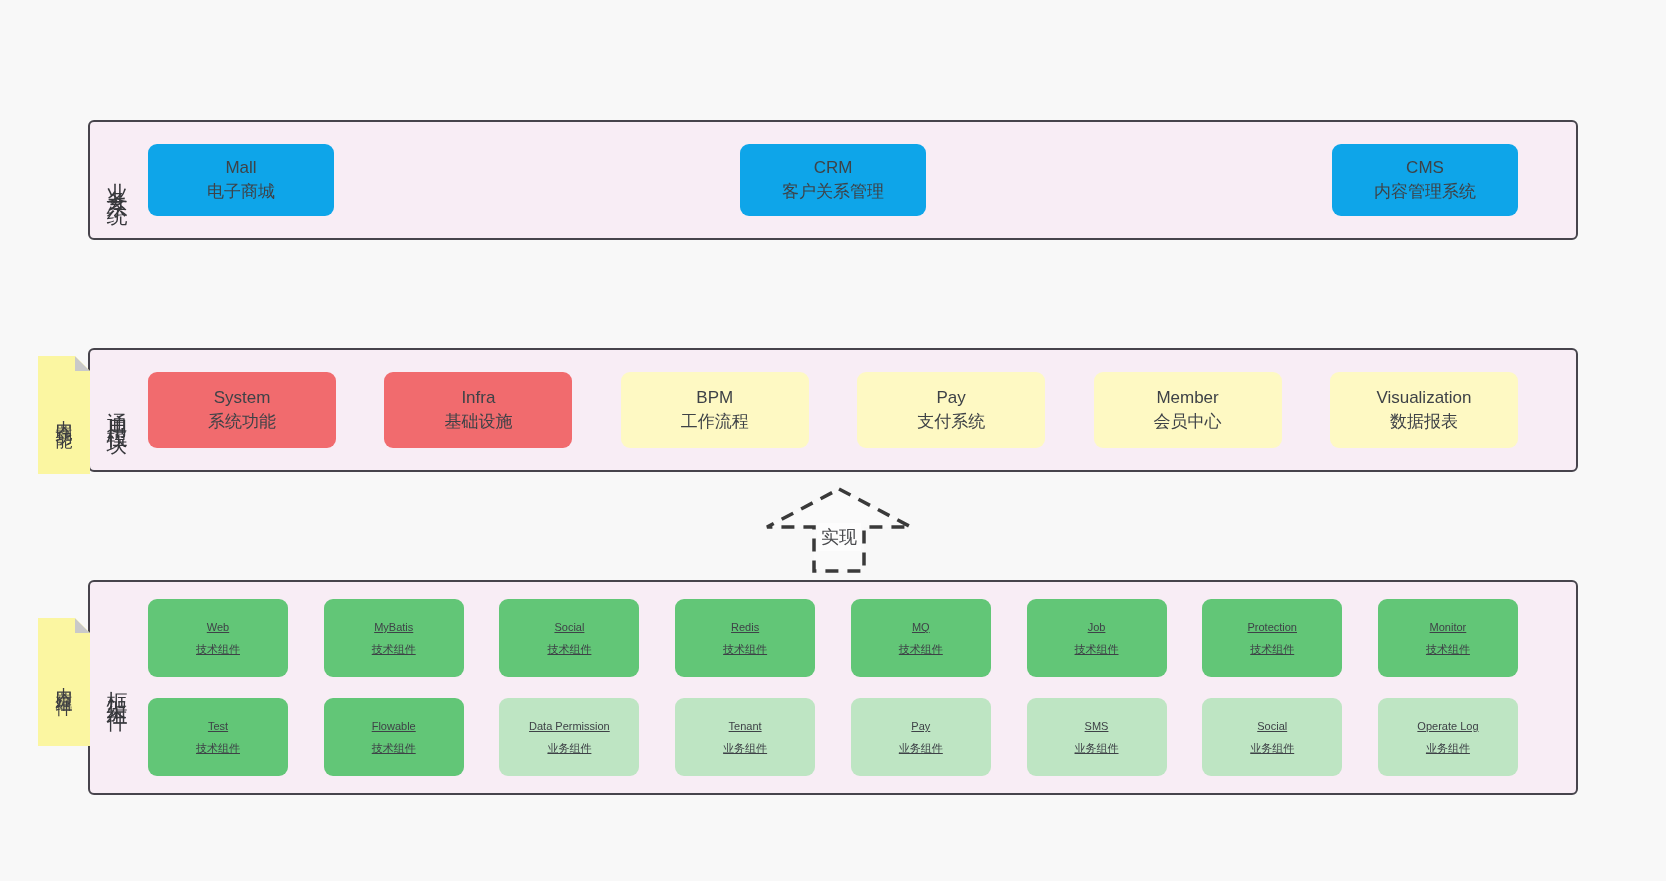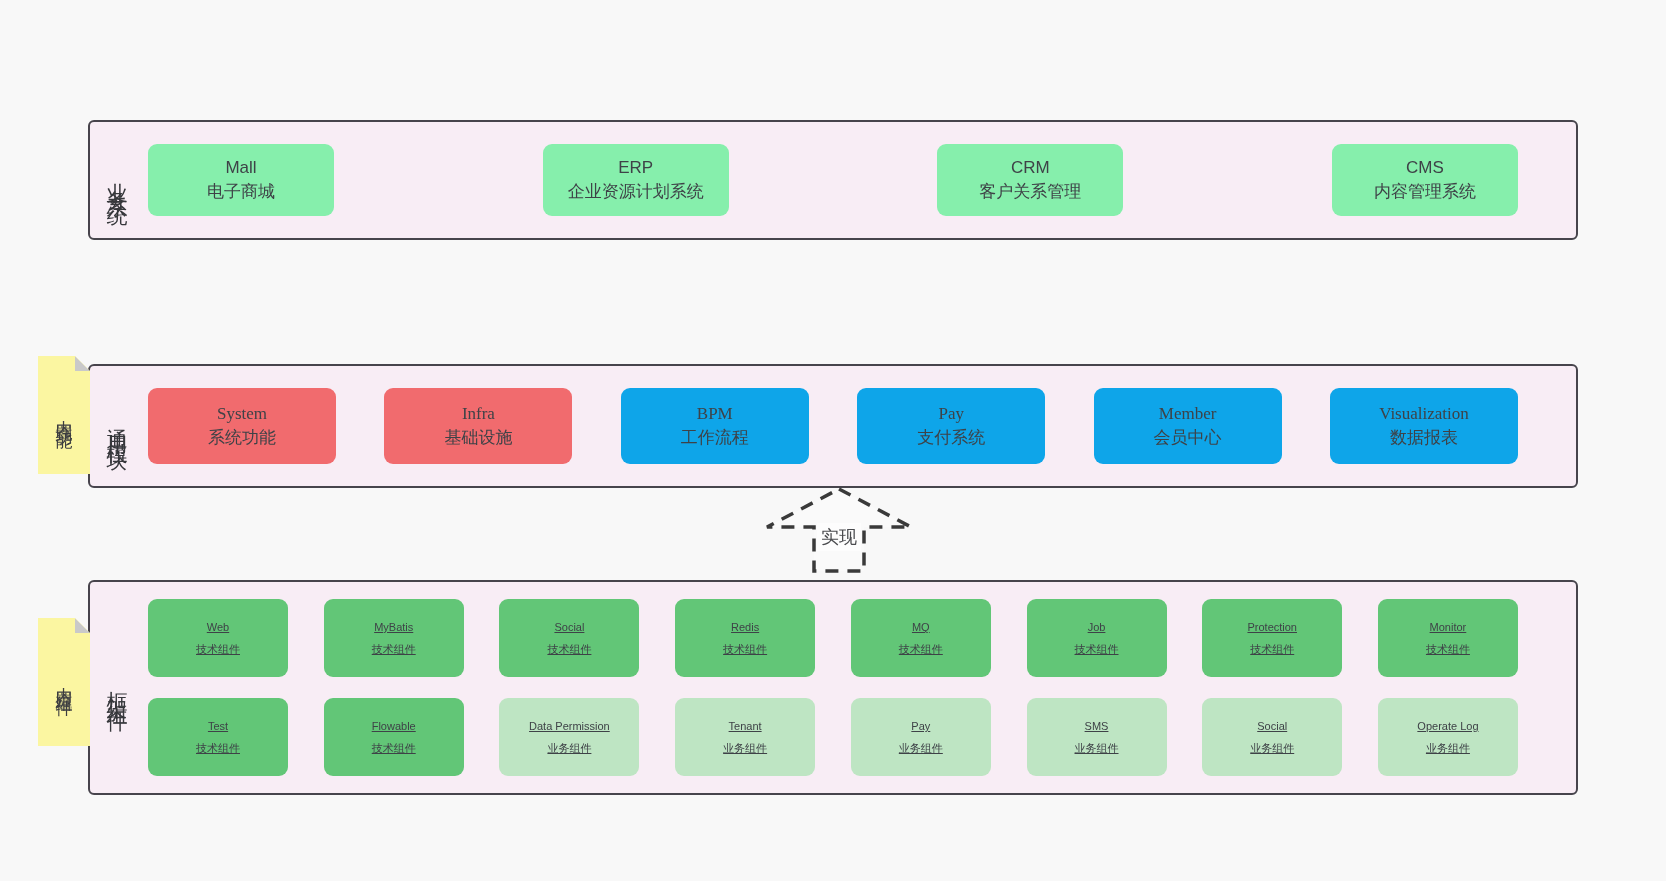--- a/index.html
+++ b/index.html
@@ -19,21 +19,21 @@
   .layer {
     position: absolute;
     left: 88px;
     width: 1490px;
     background: #f8edf5;
     border: 2px solid #47444c;
     border-radius: 6px;
     box-sizing: border-box;
   }
   #layer-0 { top: 120px; height: 120px; }
-  #layer-1 { top: 364px; height: 124px; font-family: Liberation Serif, serif; }
+  #layer-1 { top: 348px; height: 124px; }
   #layer-2 { top: 580px; height: 215px; }
 
   .layer-label {
     position: absolute;
     left: 10px;
     top: 0;
     bottom: 0;
     width: 34px;
     display: flex;
     align-items: center;
@@ -77,23 +77,23 @@
     color: #3e4247;
     line-height: 24px;
     font-size: 17px;
     box-sizing: border-box;
     padding: 2px 6px;
   }
   #layer-0 .box { width: 186px; height: 72px; }
   #layer-1 .box { width: 188px; height: 76px; }
   #layer-2 .box { width: 140px; height: 78px; line-height: 22px; font-size: 11px; text-decoration: underline; }
 
-  .blue       { background: #86efac; }
+  .blue       { background: #0ea5e9; }
   .red        { background: #f16b6e; }
-  .pink       { background: #0ea5e9; justify-content: center; }
+  .pink       { background: #fef9c3; justify-content: center; }
   .green      { background: #62c677; }
   .lightgreen { background: #bee5c3; }
 
   
   .note {
     position: absolute;
     left: 38px;
     width: 52px;
     background: #fbf6a1;
     clip-path: polygon(0 0, calc(100% - 15px) 0, 100% 15px, 100% 100%, 0 100%);
@@ -150,24 +150,20 @@
     <div class="layer-label">
       <span class="v-text">业务系统</span>
     </div>
     <div class="rows">
         <div class="row">
           <div class="box blue">
             <div class="box-name">Mall</div>
             <div class="box-desc">电子商城</div>
           </div>
           <div class="box blue">
-            <div class="box-name">ERP</div>
-            <div class="box-desc">企业资源计划系统</div>
-          </div>
-          <div class="box blue">
             <div class="box-name">CRM</div>
             <div class="box-desc">客户关系管理</div>
           </div>
           <div class="box blue">
             <div class="box-name">CMS</div>
             <div class="box-desc">内容管理系统</div>
           </div>
         </div>
       </div>
   </section>

